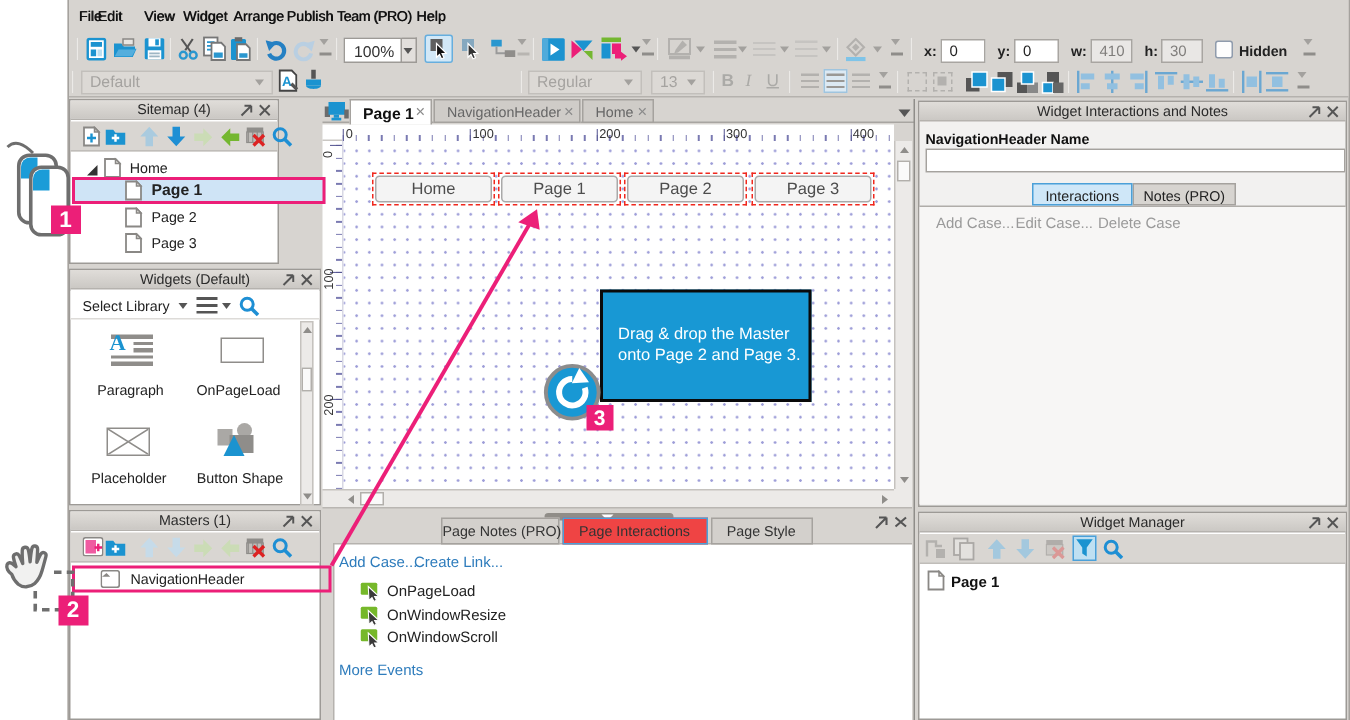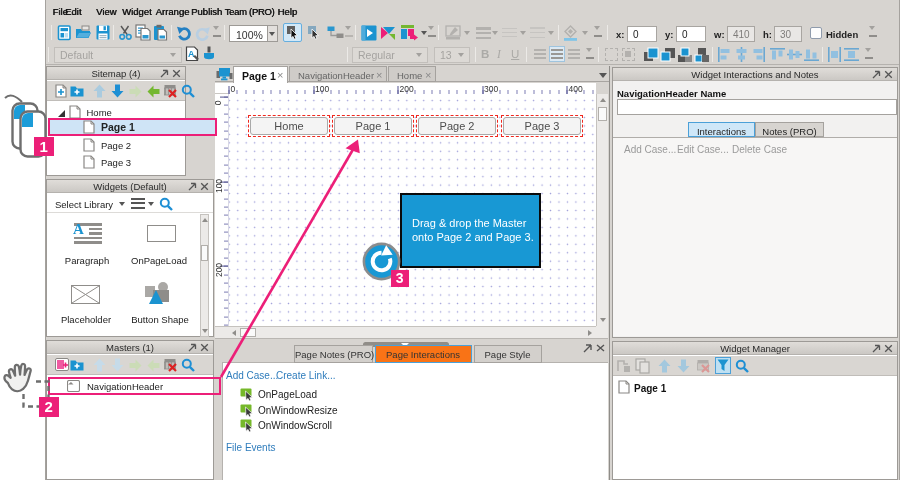--- a/index.html
+++ b/index.html
@@ -34,21 +34,21 @@
   background-size:8.46px 8.46px; background-position:-3.93px 2.37px; }
 .rlabel { position:absolute; font-size:8.5px; color:#333; }
 .navbtn { position:absolute; top:115px; height:22px; border:1px dashed #f0281e; background:#fff; }
 .navbtn .inner { position:absolute; left:1px; top:1px; right:1px; bottom:1px; background:#f4f4f4; border:1px solid #a9a9a9; border-radius:3px; color:#4d4d4d; font-size:11px; text-align:center; padding-top:2px; }
 .sbar { position:absolute; background:#eceae8; }
 .sthumb { position:absolute; background:#fafafa; border:1px solid #b2afab; }
 .sarr { position:absolute; width:0; height:0; }
 #botpanel { position:absolute; left:215px; top:338px; width:393px; height:142px; background:#d7d4d0; }
 #botwhite { position:absolute; left:222px; top:362px; width:386px; height:118px; background:#fff; border:1px solid #b5b2ae; border-bottom:none; border-right:none;}
 .btab { position:absolute; height:18px; background:#d3d0cc; border:1px solid #a5a29e; font-size:9.5px; color:#333; text-align:center; padding-top:3px; white-space:nowrap; }
-.btab.active { background:#f97316; border:1px solid #49a1da; }
+.btab.active { background:#ef4444; border:1px solid #49a1da; }
 .link { color:#2e7cbc; font-size:10px !important; }
 .badge { position:absolute; background:#ec1f78; color:#fff; text-align:center; font-weight:bold; font-family:"Liberation Sans",sans-serif; }
 .ev { position:absolute; font-size:10px; color:#222; }
 </style>
 </head>
 <body>
 <div id="win"></div>
 <div id="menubar">
   <span style="left:6.5px">File</span>
     <span style="left:19px">Edit</span>
@@ -620,21 +620,21 @@
   <svg class="abs" style="left:240px;top:403.5px" width="15" height="13" viewBox="0 0 15 13">
       <rect x="0.5" y="0.5" width="11" height="8" rx="1" fill="#76b82a"></rect>
       <path d="M5.5 3 L12.5 9.5 L9.7 9.7 L11 12.2 L9.3 13 L8 10.4 L6 12.2 Z" fill="#3a3a3a" stroke="#fff" stroke-width="0.7"></path>
     </svg>
   <div class="ev" style="left:258px;top:404.5px">OnWindowResize</div>
   <svg class="abs" style="left:240px;top:418.5px" width="15" height="13" viewBox="0 0 15 13">
       <rect x="0.5" y="0.5" width="11" height="8" rx="1" fill="#76b82a"></rect>
       <path d="M5.5 3 L12.5 9.5 L9.7 9.7 L11 12.2 L9.3 13 L8 10.4 L6 12.2 Z" fill="#3a3a3a" stroke="#fff" stroke-width="0.7"></path>
     </svg>
   <div class="ev" style="left:258px;top:419.5px">OnWindowScroll</div>
-  <div class="abs link" style="left:226px;top:442px;font-size:11px">File Events</div>
+  <div class="abs link" style="left:226px;top:442px;font-size:11px">More Events</div>
 </div>
 
 <div id="overlays">
 
   <div class="abs" style="left:48px;top:377px;width:173px;height:17.5px;border:2px solid #ec1f78;z-index:5"></div>
 
   <svg class="abs" style="left:0;top:0;z-index:9" width="900" height="480" viewBox="0 0 900 480" pointer-events="none">
     <line x1="221" y1="377" x2="355" y2="146" stroke="#ec1f78" stroke-width="2.6"></line>
     <path d="M358 139.5 L345.5 148.2 L359.8 153.2 Z" fill="#ec1f78"></path>
   </svg>

